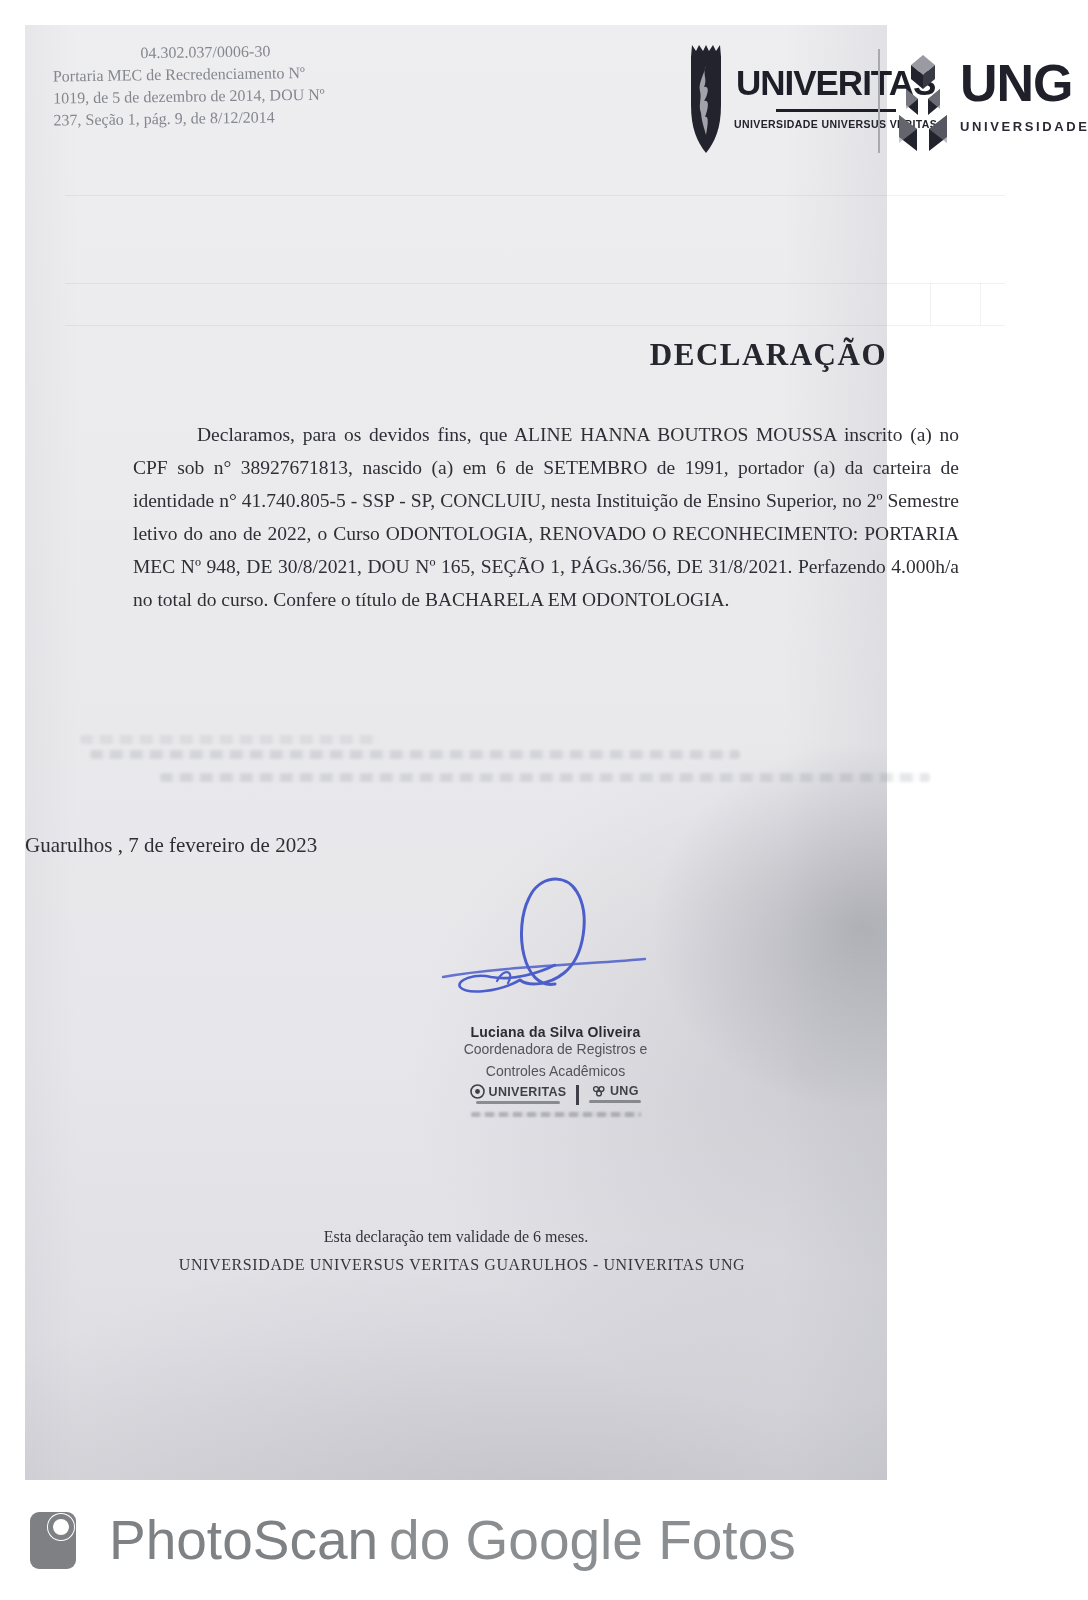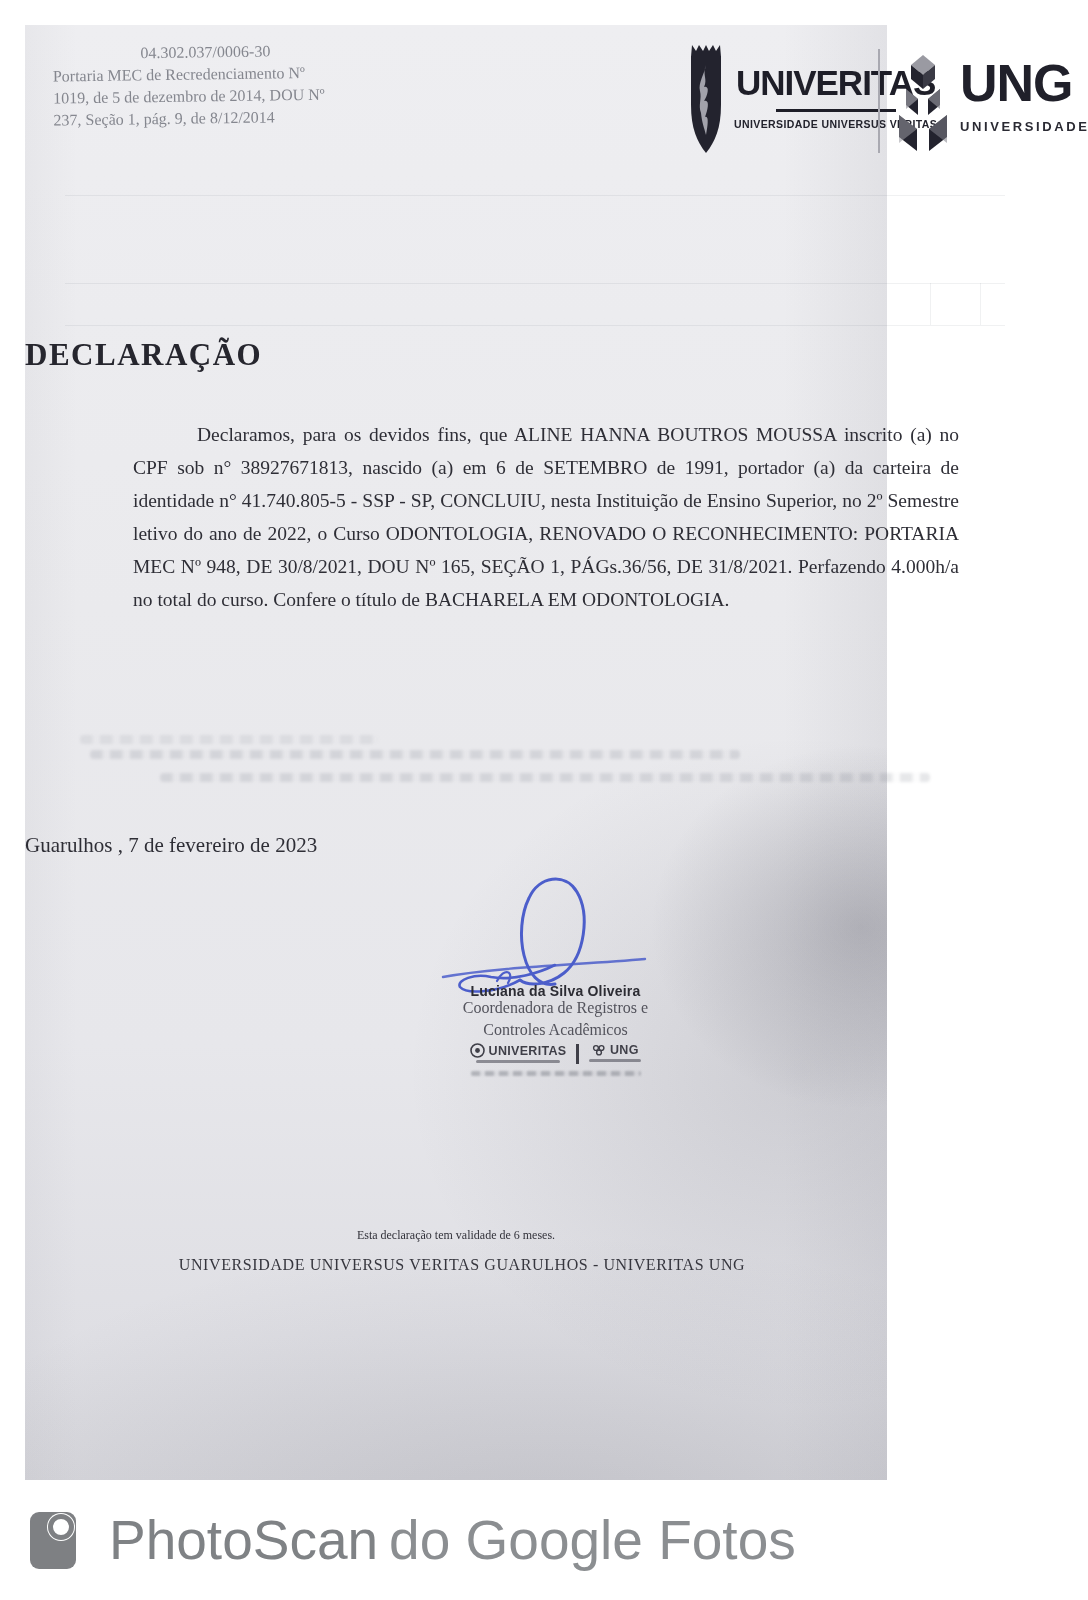--- a/index.html
+++ b/index.html
@@ -40,54 +40,54 @@
   .uv-name{font-size:35px;font-weight:700;letter-spacing:-1px;color:#1e1e28;line-height:1;margin-top:22px;}
   .uv-rule{width:120px;height:3px;background:#1e1e28;margin:9px 0 6px 0;}
   .uv-tag{font-size:10.5px;font-weight:700;letter-spacing:.4px;color:#23232d;white-space:nowrap;}
   .lg-divider{position:absolute;left:208px;top:12px;width:2px;height:104px;background:#a9a9b1;}
   .lg-ung{position:absolute;left:224px;top:12px;display:flex;align-items:flex-start;}
   .lg-ung .col{margin-left:8px;display:flex;flex-direction:column;}
   .ung-name{font-size:52px;font-weight:700;letter-spacing:-1px;color:#20202a;line-height:1;margin-top:8px;}
   .ung-tag{font-size:13px;font-weight:700;letter-spacing:2.6px;color:#2a2a33;margin-top:10px;white-space:nowrap;}
   
   .doc-title{
-    position:absolute;left:0;top:312px;width:100%;text-align:left;
+    position:absolute;left:0;top:312px;width:100%;text-align:right;
     font-size:31px;font-weight:700;letter-spacing:1.5px;color:#26262e;
   }
   .para{
     position:absolute;left:108px;width:826px;text-align:justify;
     font-size:19.5px;line-height:33px;color:#2e2e36;text-indent:64px;
   }
   .p1{top:393px;}
   .p2{top:602px;}
   .date-line{
     position:absolute;left:0;top:808px;width:100%;text-align:left;
     font-size:21px;color:#2e2e36;
   }
   .sig-svg{position:absolute;left:402px;top:843px;}
   .sig-block{
     position:absolute;left:24px;top:958px;width:1013px;text-align:center;
     font-family:"Liberation Sans", sans-serif;color:#2c2c33;
   }
-  .sig-name{font-size:14px;font-weight:700;letter-spacing:.2px;}
-  .sig-role{font-size:16px;line-height:14px;color:#53535c;margin-top:2px;font-family:Liberation Serif, serif;}
+  .sig-name{font-size:14px;font-weight:700;letter-spacing:.2px;margin-top:41px;}
+  .sig-role{font-size:14px;line-height:14px;color:#53535c;margin-top:2px;}
   .stamp-row{display:flex;justify-content:center;align-items:flex-start;gap:10px;margin-top:6px;}
   .mini-col{display:flex;flex-direction:column;align-items:center;}
   .mini-main{display:flex;align-items:center;gap:4px;color:#3f3f48;}
   .mini-name{font-size:12.5px;font-weight:800;letter-spacing:.3px;}
   .mini-sub{height:3px;width:84px;margin-top:2px;background:rgba(70,70,80,.55);filter:blur(.7px);border-radius:2px;}
   .mini-sub.ung{width:52px;}
   .stamp-bar{width:3px;height:20px;background:#3f3f48;margin-top:1px;}
   .fine-print{
     width:170px;height:5px;margin:7px auto 0 auto;border-radius:2px;filter:blur(1px);opacity:.55;
     background:repeating-linear-gradient(90deg, rgba(80,85,95,.6) 0 8px, rgba(80,85,95,.08) 10px 14px);
   }
   .validity{
     position:absolute;left:0;top:1203px;width:100%;text-align:center;
-    font-size:12px;color:#32323a;
+    font-size:16px;color:#32323a;
   }
   .institution{
     position:absolute;left:0;top:1231px;width:100%;text-align:center;
     font-size:16px;letter-spacing:.6px;color:#36363e;margin-left:6px;
   }
   
   .footer{
     position:absolute;left:0;top:1480px;width:1088px;height:120px;background:#ffffff;
     display:flex;align-items:center;padding-left:30px;font-family:"Liberation Sans", sans-serif;
   }

